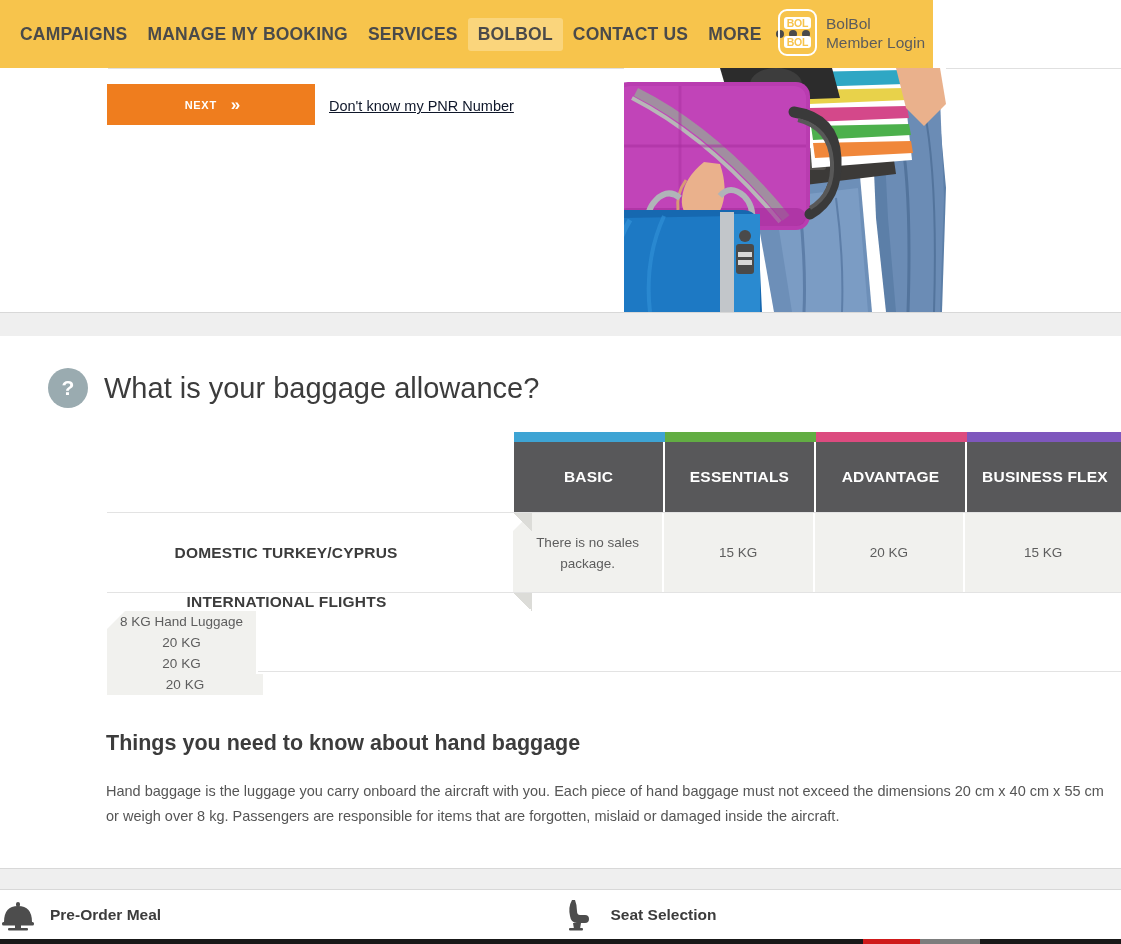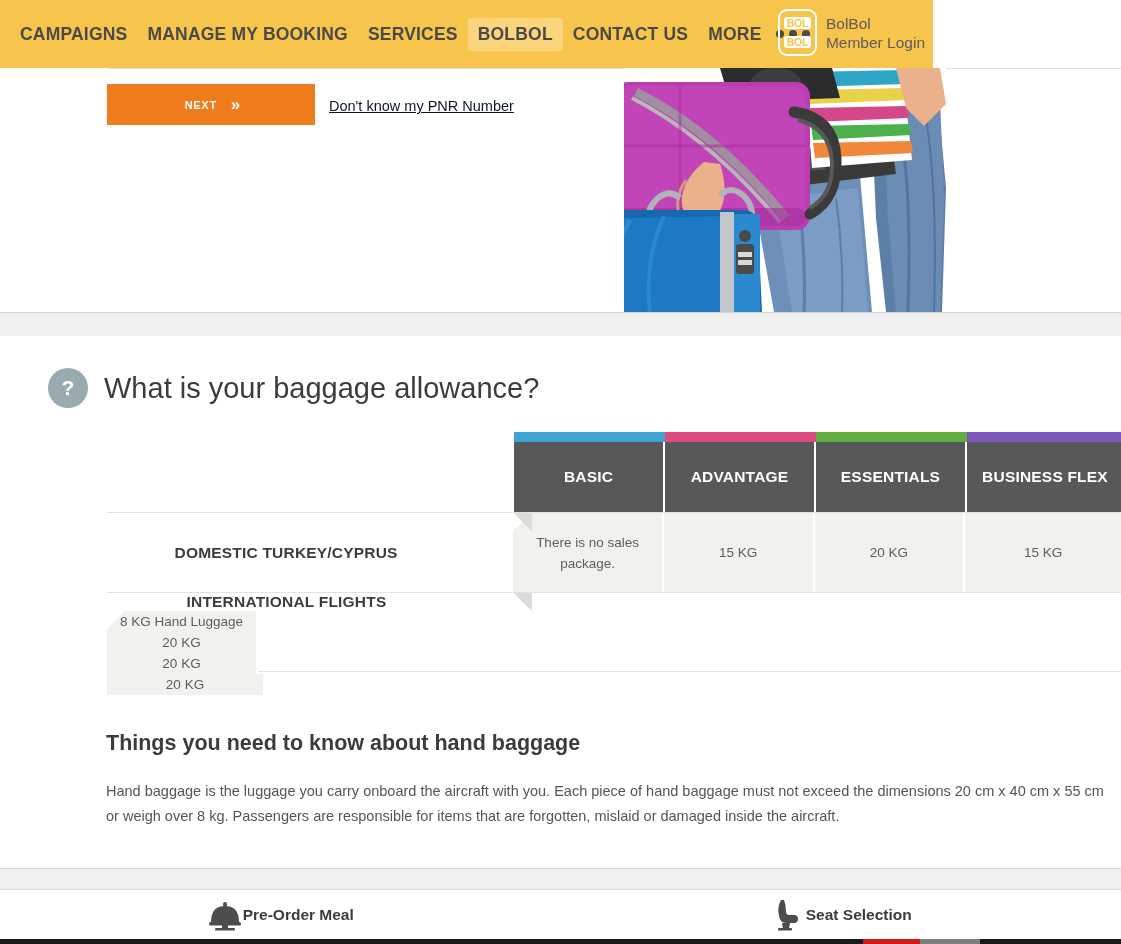--- a/index.html
+++ b/index.html
@@ -285,21 +285,22 @@
     position: absolute;
     left: 0; top: 890px;
     width: 1121px; height: 49px;
     background: #ffffff;
     display: flex;
   }
   .ftab {
     flex: 1;
     display: flex;
     align-items: center;
-    justify-content: center;
+    justify-content: flex-start;
+    gap: 14px;
     cursor: pointer;
   }
   .ftab-label {
     font-size: 15.5px;
     font-weight: bold;
     color: #3c3c3c;
   }
   .ftab-icon { width: 36px; height: 34px; display: block; }
 
   
@@ -438,26 +439,26 @@
   </div>
 
   <div class="bg-table">
 
     <div class="bg-thead">
       <div class="th-col">
         <div class="th-bar" style="background:#3ea4d4"></div>
         <div class="th-body">BASIC</div>
       </div>
       <div class="th-col">
+        <div class="th-bar" style="background:#62ad43"></div>
+        <div class="th-body">ESSENTIALS</div>
+      </div>
+      <div class="th-col">
         <div class="th-bar" style="background:#dc4b7f"></div>
         <div class="th-body">ADVANTAGE</div>
-      </div>
-      <div class="th-col">
-        <div class="th-bar" style="background:#62ad43"></div>
-        <div class="th-body">ESSENTIALS</div>
       </div>
       <div class="th-col last">
         <div class="th-bar" style="background:#7e57bd"></div>
         <div class="th-body">BUSINESS FLEX</div>
       </div>
     </div>
 
     <div class="bg-rows">
 
       <div class="bg-row">

